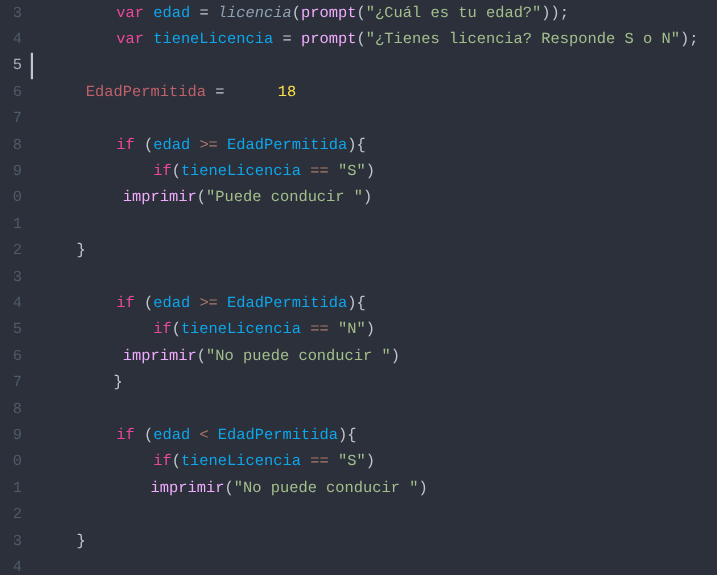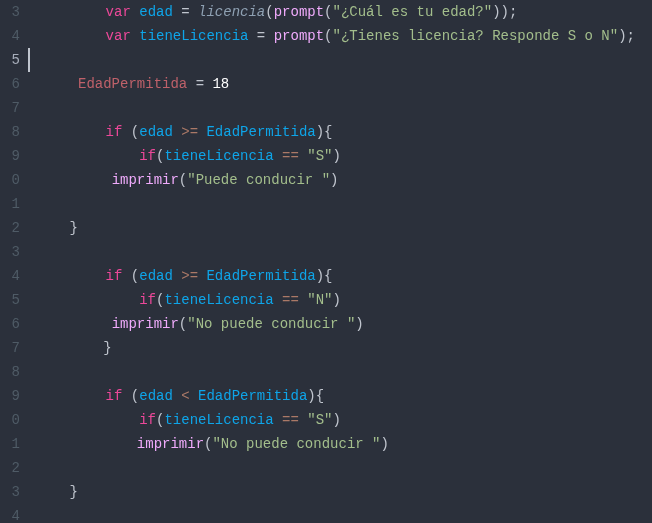--- a/index.html
+++ b/index.html
@@ -48,21 +48,21 @@
     height: 24px;
     background: #c0c5ce;
   }
   .kw   { color: #ec4899; margin-left: 36px; }        
   .fn   { color: #8fa1b3; font-style: italic; } 
   .fn2  { color: #f0abfc; }        
   .id   { color: #0ea5e9; }        
   .op   { color: #c0c5ce; }        
   .cmp  { color: #ab7967; }        
   .str  { color: #a3be8c; }        
-  .num  { color: #ffffff; }        
+  .num  { color: #fde047; margin-left: 40px; }        
   .brace{ color: #c0c5ce; }
   .paren{ color: #c0c5ce; }
   .prop { color: #bf616a; }        
 </style>
 </head>
 <body>
 
 <div class="editor">
   <div class="gutter" id="gutter">
       <div class="ln">3</div>

